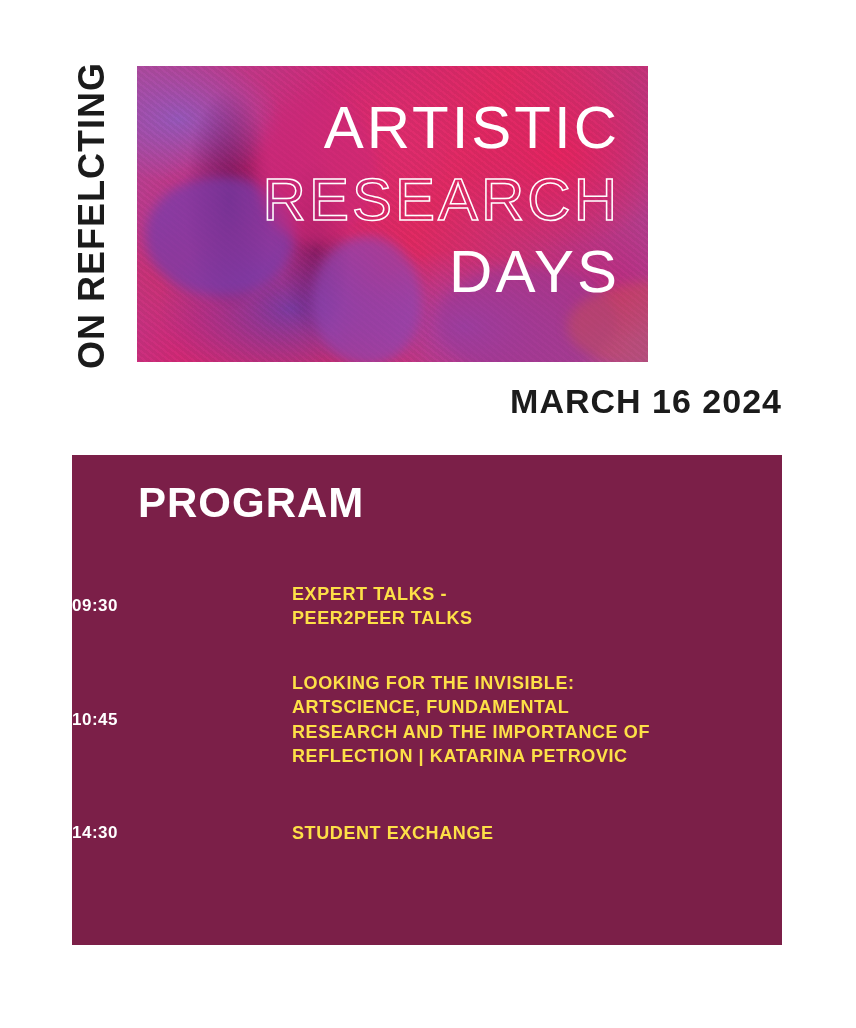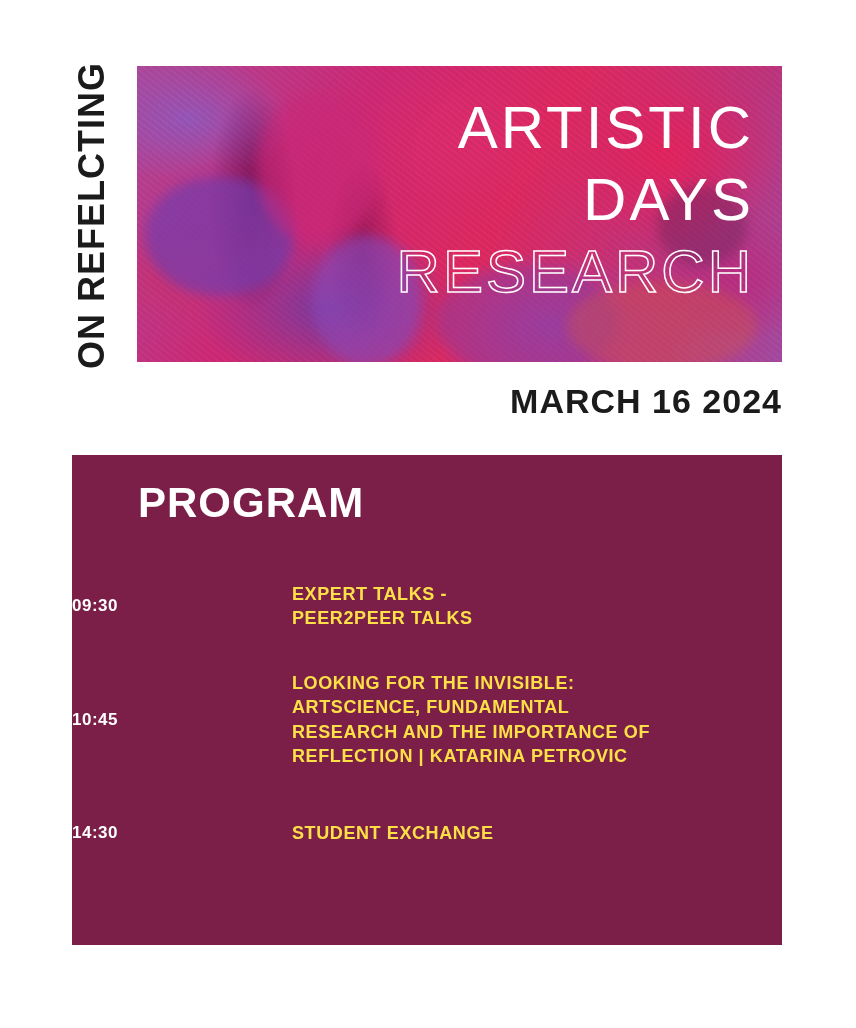--- a/index.html
+++ b/index.html
@@ -36,21 +36,21 @@
     color: #1b1b1b;
     white-space: nowrap;
     line-height: 1;
   }
 
   
   .hero {
     position: absolute;
     left: 137px;
     top: 66px;
-    width: 645px;
+    width: 511px;
     height: 296px;
     overflow: hidden;
     background: #b52a7a;
   }
   .hero-art {
     position: absolute;
     inset: 0;
     background:
       radial-gradient(ellipse 150px 90px at 8% 18%, rgba(150,90,190,0.95) 0%, rgba(150,90,190,0) 70%),
       radial-gradient(ellipse 120px 120px at 22% 40%, rgba(205,40,120,0.9) 0%, rgba(205,40,120,0) 72%),
@@ -176,22 +176,22 @@
   <div class="hero-blobs">
     <div class="blob" style="left:8px;  top:110px; width:150px; height:120px; background:rgba(120,60,170,.75);"></div>
     <div class="blob" style="left:120px; top:28px;  width:120px; height:150px; background:rgba(200,40,120,.55);"></div>
     <div class="blob" style="left:175px; top:170px; width:110px; height:130px; background:rgba(140,70,180,.65);"></div>
     <div class="blob" style="left:300px; top:200px; width:180px; height:110px; background:rgba(150,55,150,.5);"></div>
     <div class="blob" style="left:430px; top:215px; width:190px; height:90px;  background:rgba(225,95,40,.28);"></div>
     <div class="blob" style="left:520px; top:120px; width:90px;  height:80px;  background:rgba(110,35,90,.45);"></div>
   </div>
   <div class="hero-title">
     <span class="line">ARTISTIC</span>
+    <span class="line outline">RESEARCH</span>
     <span class="line">DAYS</span>
-    <span class="line outline">RESEARCH</span>
   </div>
 </div>
 
 <div class="date">MARCH 16 2024</div>
 
 <div class="program">
   <div class="program-title">PROGRAM</div>
   <div class="schedule">
 
     <div class="row">

